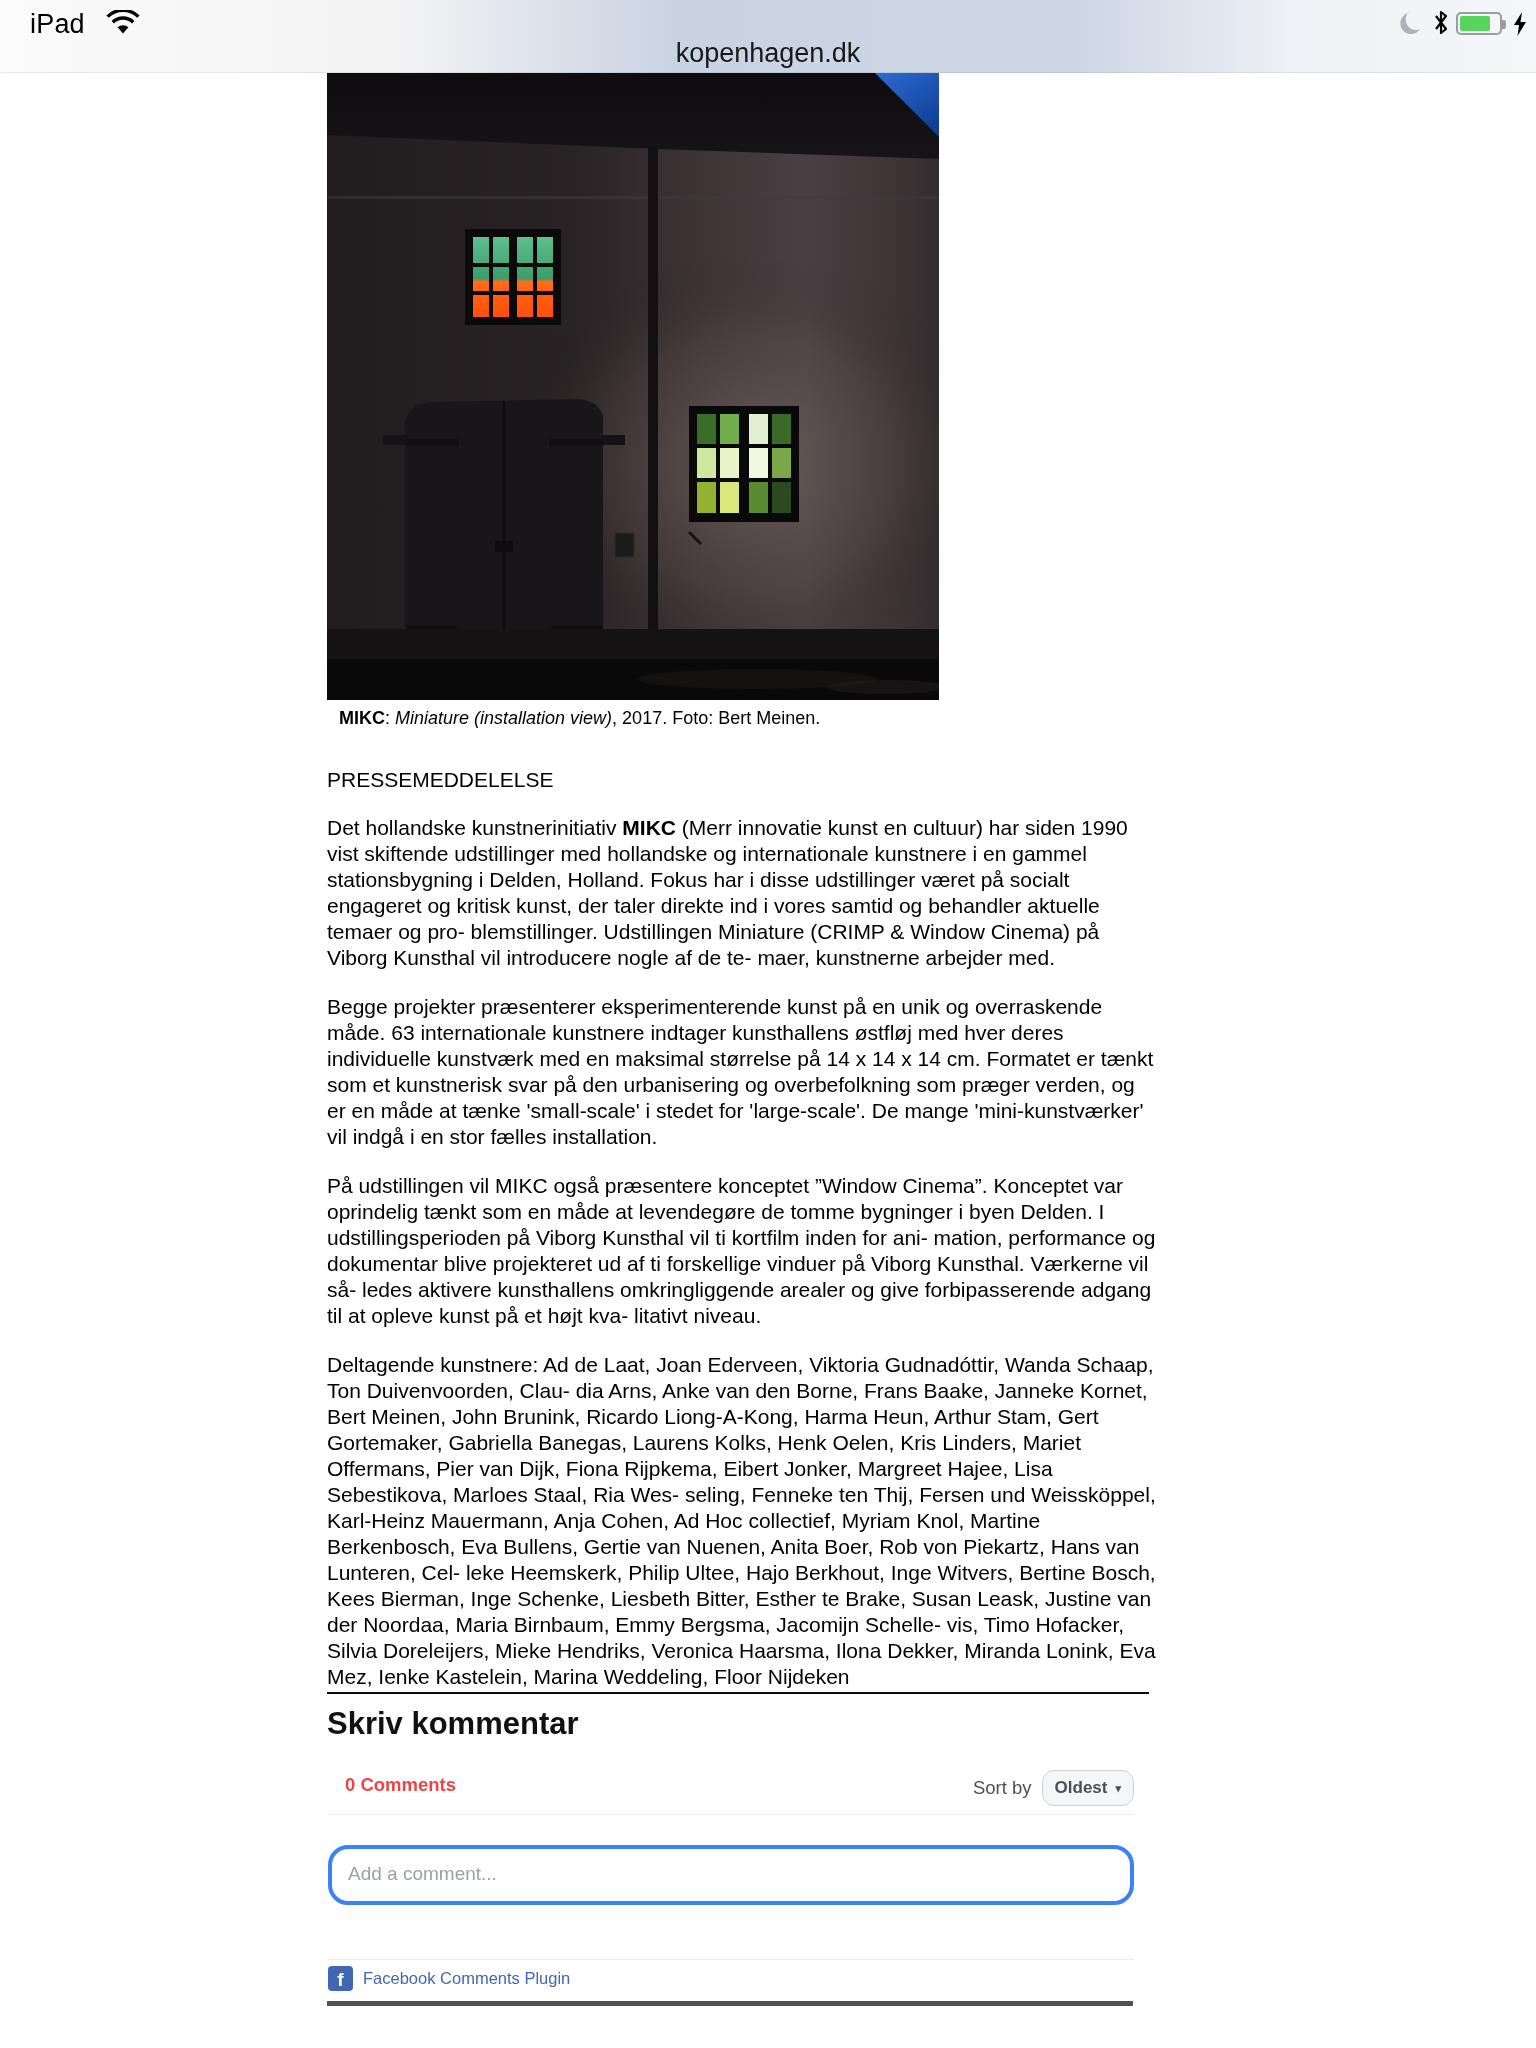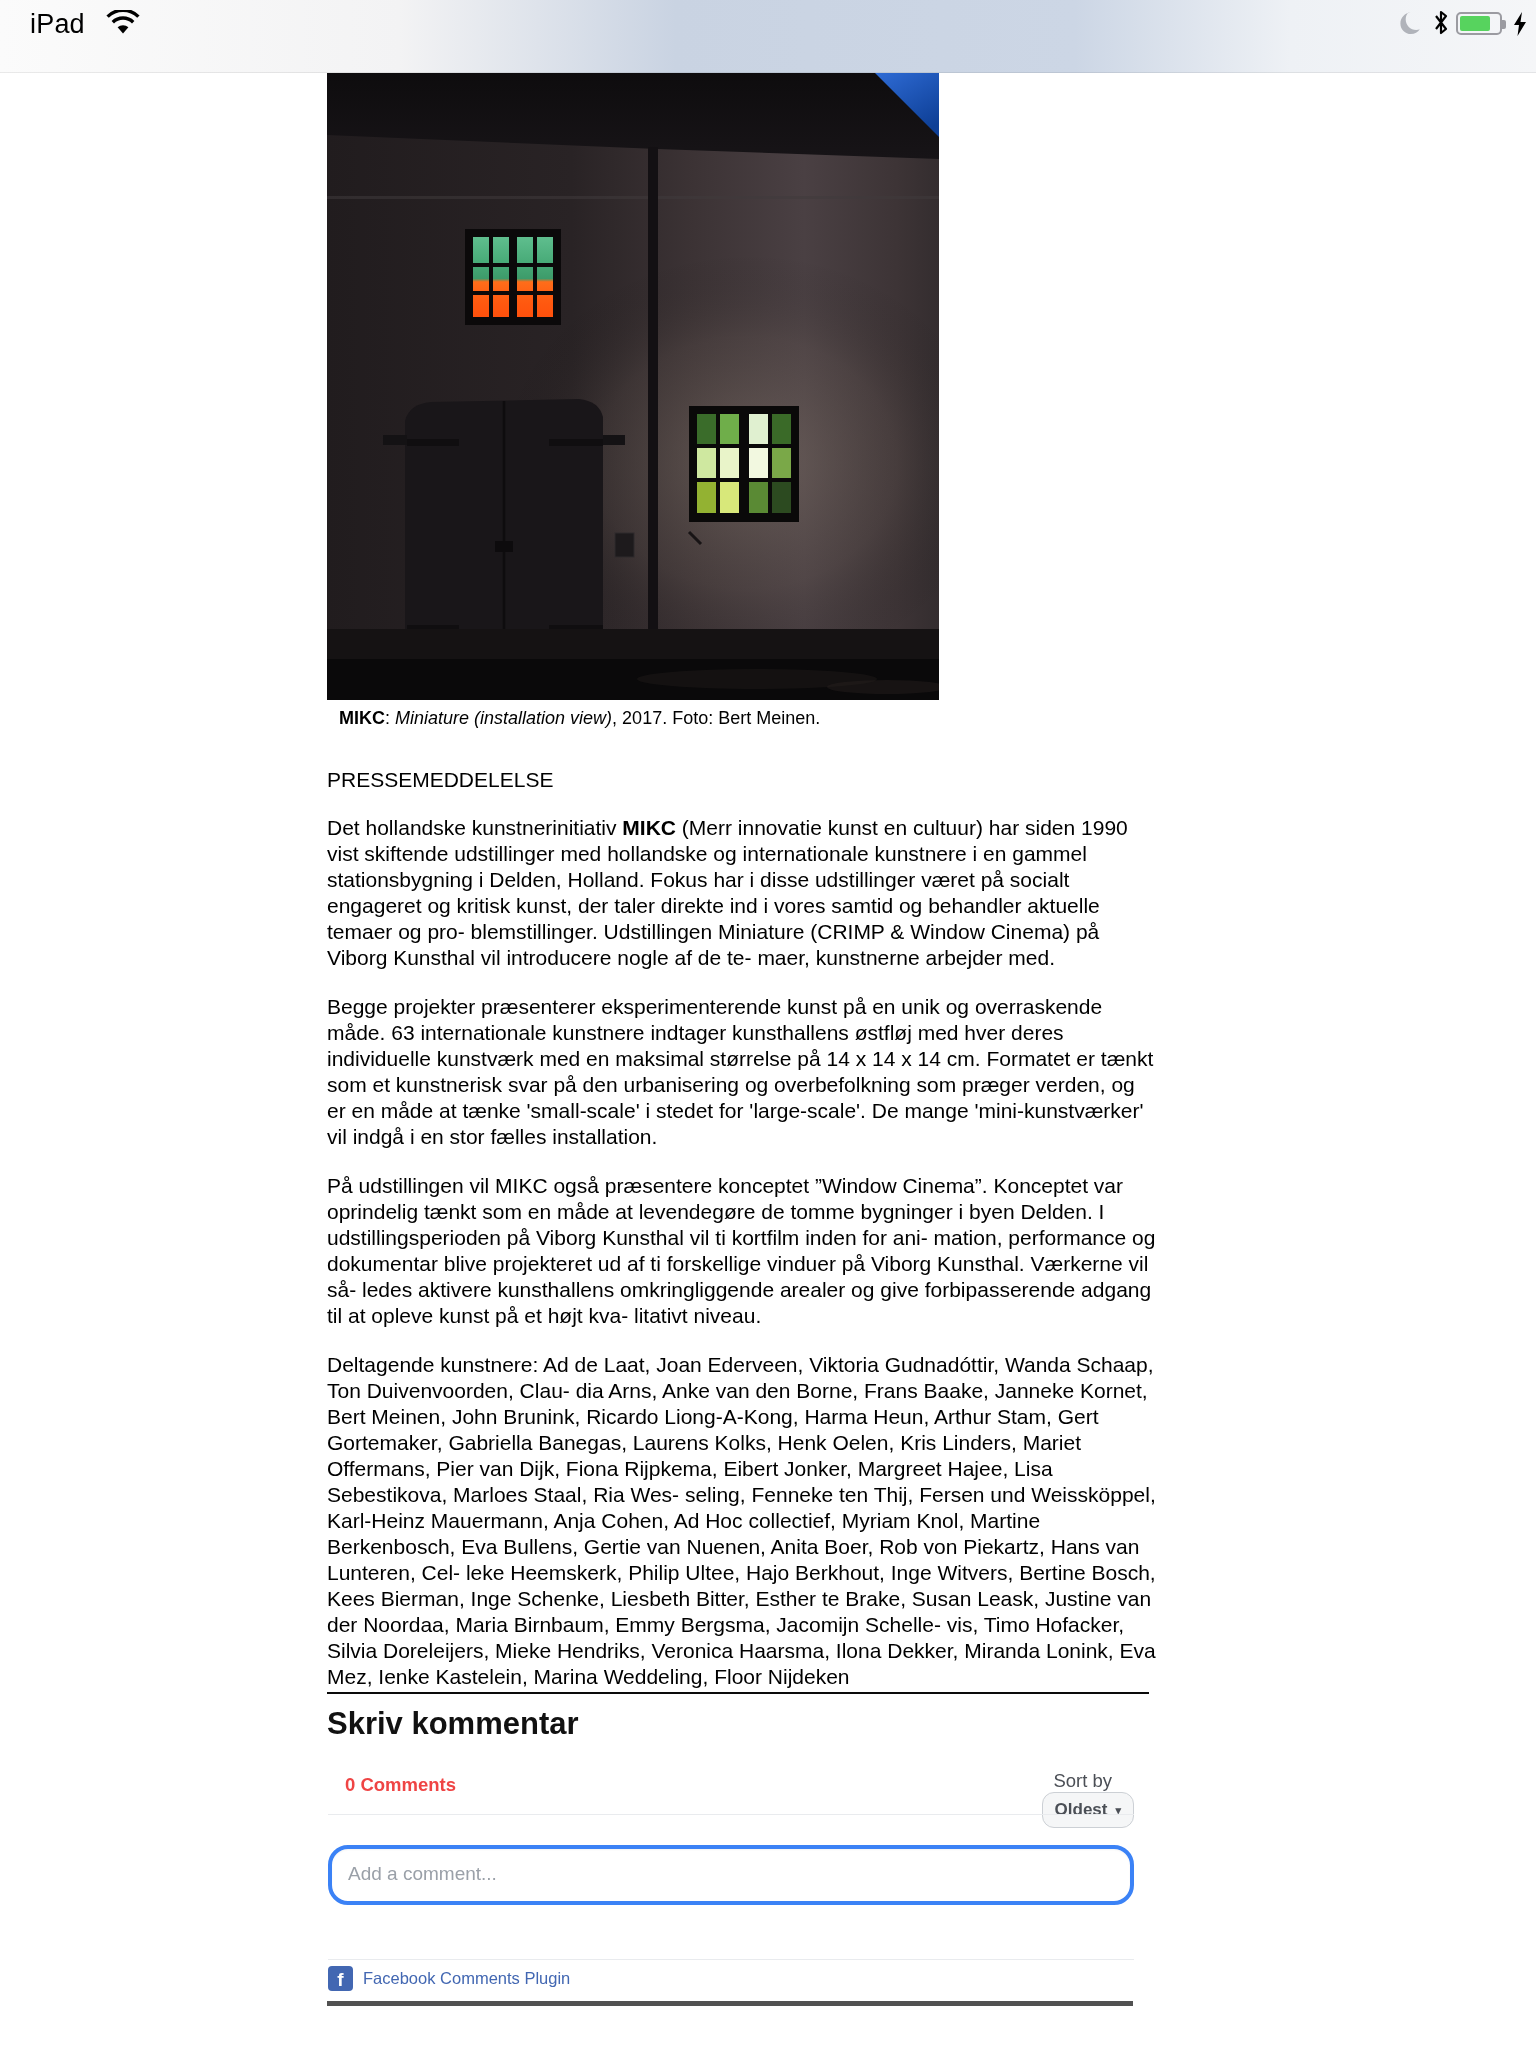--- a/index.html
+++ b/index.html
@@ -32,21 +32,21 @@
   .kicker{ margin-top:38px; font-size:21px; color:#000; }
   .para{ margin-top:23px; font-size:21px; line-height:26px; color:#000; width:832px;}
   .para .b{ font-weight:bold; }
   .para .i{ }
 
   
   .rule-black{ position:absolute; left:327px; top:1692px; width:822px; height:2px; background:#0a0a0a;}
   .comments-title{ position:absolute; left:327px; top:1706px; font-size:31px; font-weight:bold; color:#111;}
   .comments-head{ position:absolute; left:328px; top:1770px; width:806px; height:42px;}
   .comments-count{ position:absolute; left:5px; top:4px; font-size:18.5px; font-weight:bold; color:#ef4444;margin-left:12px;}
-  .sortby{ position:absolute; right:0; top:0; display:flex; align-items:center;flex-direction:column;}
+  .sortby{ position:absolute; right:0; top:0; display:flex; align-items:center;}
   .sortby-label{ font-size:18.5px; color:#4b4f56; margin-right:10px;}
   .sort-btn{ border:1px solid #ccd0d5; background:#f5f6f7; border-radius:12px; padding:7px 12px; font-size:17px; font-weight:bold; color:#4b4f56; display:flex; align-items:center; cursor:pointer;}
   .sort-caret{ font-size:11px; margin-left:8px; color:#4b4f56;}
   .divider{ position:absolute; left:328px; width:806px; height:1px; background:#e9ebee;}
   .d1{ top:1814px; } .d2{ top:1959px; }
   .comment-box{ position:absolute; left:328px; top:1845px; width:806px; height:60px; border:4px solid #3b82f6; border-radius:20px; background:#fff; box-shadow:inset 0 1px 2px rgba(0,0,0,0.05);}
   .comment-box textarea{ width:100%; height:100%; border:none; outline:none; resize:none; background:transparent; font-family:"Liberation Sans",sans-serif; font-size:19px; color:#1d2129; padding:14px 16px;}
   .comment-box textarea::placeholder{ color:#9aa0a8; }
   .fb-row{ position:absolute; left:328px; top:1966px; display:flex; align-items:center;}
   .fb-icon{ width:25px; height:25px; background:#4267b2; border-radius:4px; color:#fff; font-weight:bold; font-size:19px; display:flex; align-items:flex-end; justify-content:center; line-height:1; padding-bottom:2px;}
@@ -58,20 +58,21 @@
 
 <div class="topbar">
   <span class="device-label">iPad</span>
   <span class="wifi">
     <svg width="34" height="26" viewBox="0 0 34 26">
       <path d="M17 23.5 L11.6 17.2 A8.6 8.6 0 0 1 22.4 17.2 Z" fill="#000"></path>
       <path d="M6.8 12.2 A14.6 14.6 0 0 1 27.2 12.2" fill="none" stroke="#000" stroke-width="3.4"></path>
       <path d="M1.6 6.6 A22 22 0 0 1 32.4 6.6" fill="none" stroke="#000" stroke-width="3.4"></path>
     </svg>
   </span>
+  <div class="urlbar">kopenhagen.dk</div>
   <span class="moon">
     <svg width="26" height="26" viewBox="0 0 26 26">
       <path d="M14.5,2.6 C9,3 4.4,7.7 4.4,13.4 C4.4,19.3 9.2,24 15,24 C18.7,24 21.9,22.1 23.8,19.2 C22.7,19.6 21.5,19.9 20.2,19.9 C14.4,19.9 9.7,15.2 9.7,9.4 C9.7,6.8 10.7,4.4 12.3,2.6 C13,2.5 13.8,2.5 14.5,2.6 Z" fill="#b0b3ba"></path>
     </svg>
   </span>
   <span class="bt">
     <svg width="18" height="30" viewBox="0 0 18 30">
       <path d="M4 8 L14 21 L9 25 L9 4 L14 8 L4 21" fill="none" stroke="#000" stroke-width="2.2" stroke-linejoin="round"></path>
     </svg>
   </span>

